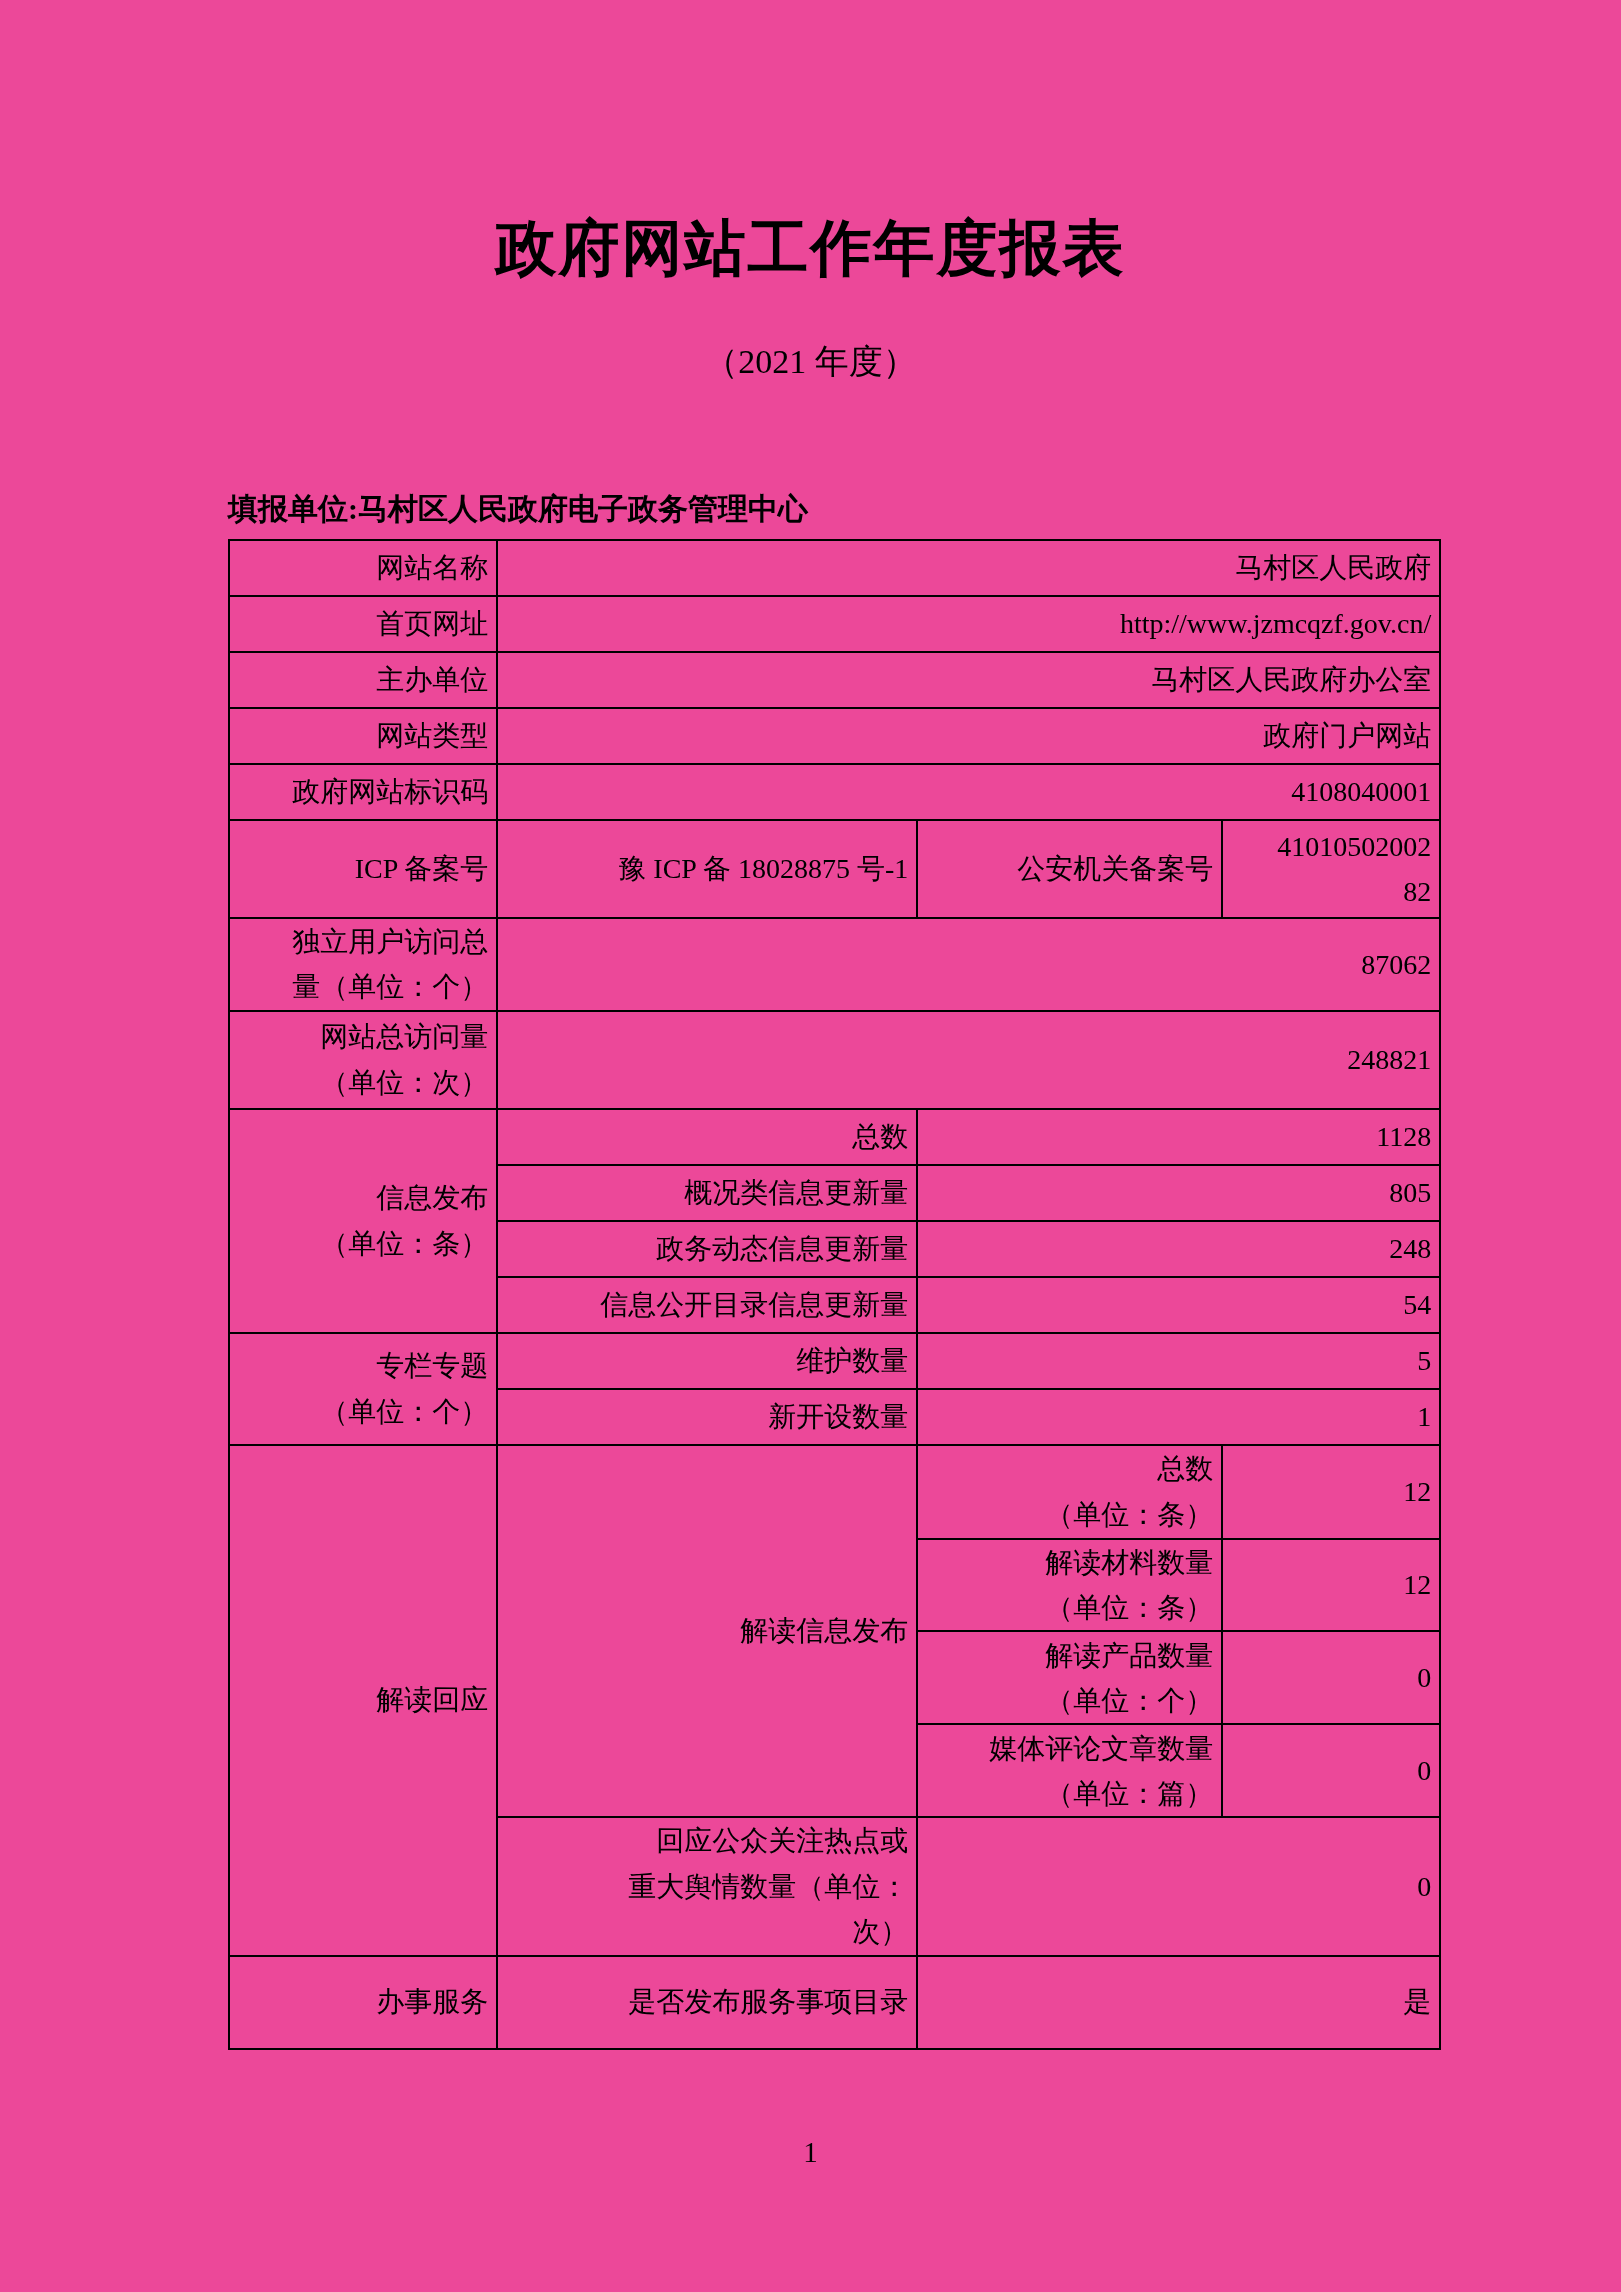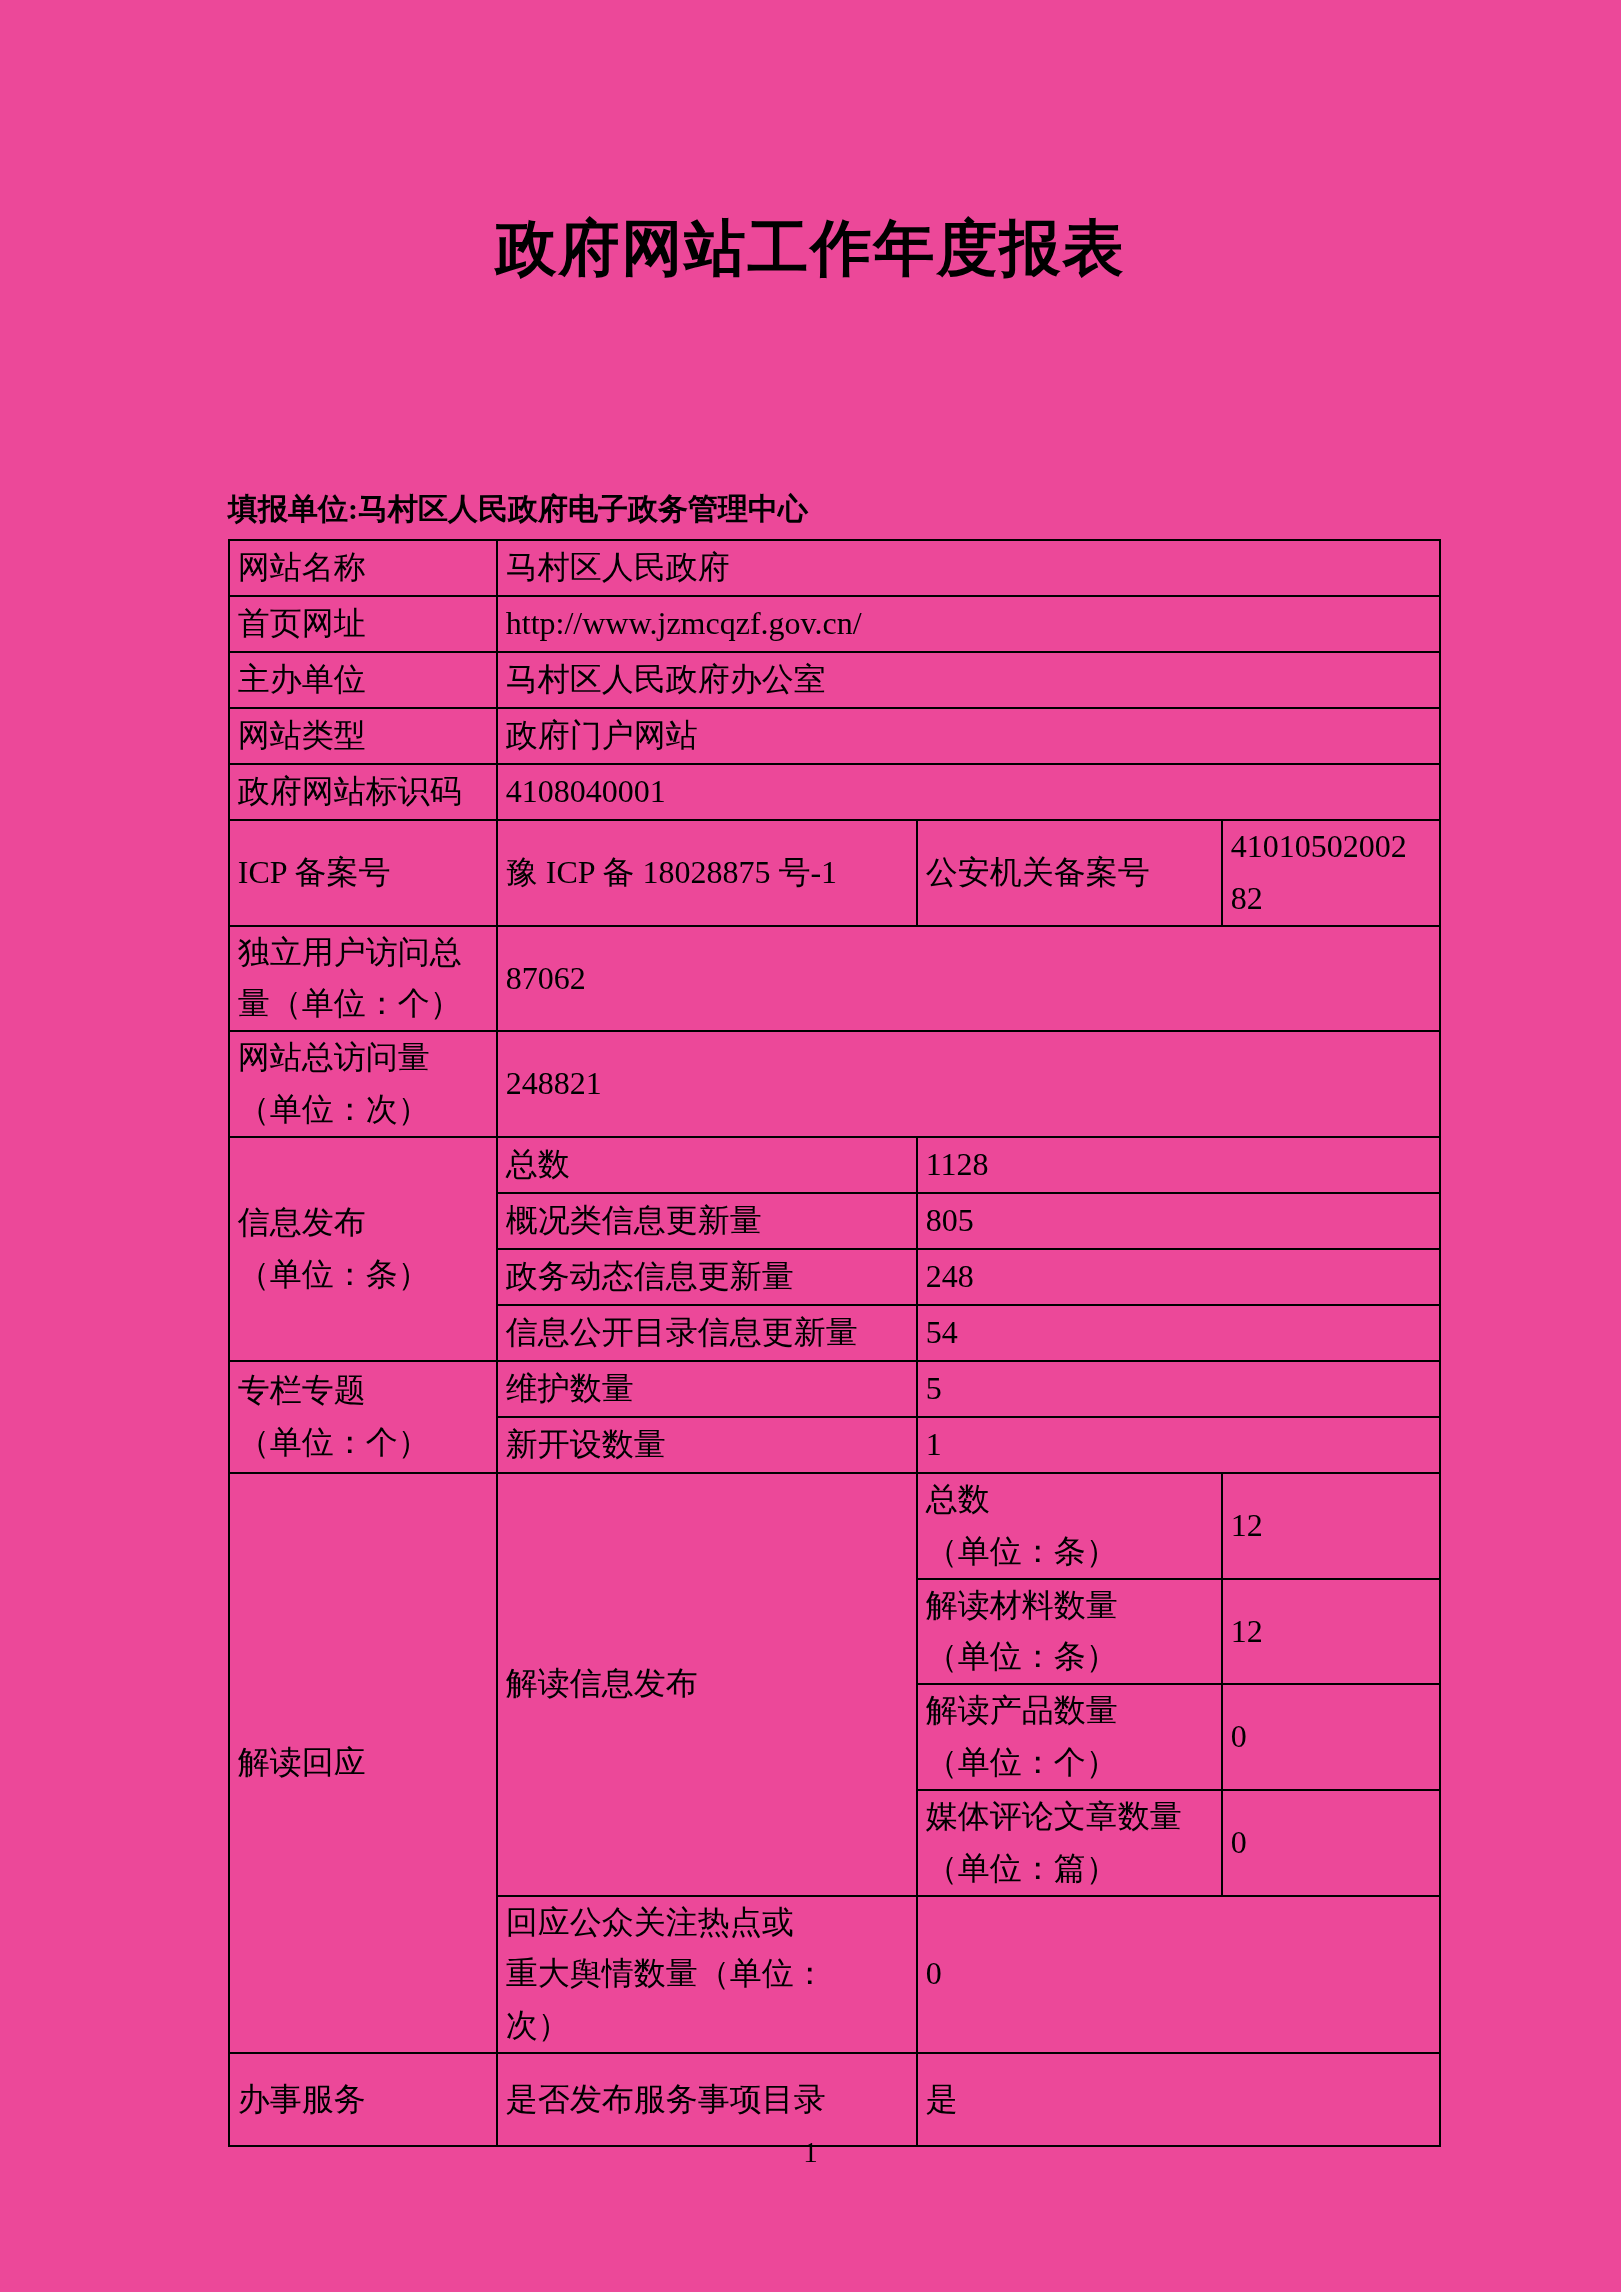--- a/index.html
+++ b/index.html
@@ -43,23 +43,23 @@
     top: 539px; left: 228px;
     width: 1210px;
     border-collapse: collapse;
     table-layout: fixed;
   }
   table.report td {
     border-left: 2px solid #000;
     border-right: 2px solid #000;
     border-top: 2.9px solid #000;
     border-bottom: 2.9px solid #000;
-    text-align: left;
+    text-align: right;
     vertical-align: middle;
-    font-size: 32px;
+    font-size: 28px;
     line-height: 1.62;
     white-space: pre-line;
     padding: 0 7.8px;
     overflow: hidden;
   }
   tr.h57  { height: 56px; }
   tr.h100 { height: 98px; }
   tr.h102 { height: 90px; }
   tr.h96  { height: 94px; }
   tr.h94  { height: 92px; }
@@ -82,20 +82,21 @@
     line-height: 1.1;
   }
 </style>
 </head>
 <body>
 
 <div class="page">
 
   <div class="doc-title">政府网站工作年度报表</div>
 
+  <div class="doc-subtitle">（2021 年度）</div>
 
   <div class="unit-line">填报单位:马村区人民政府电子政务管理中心</div>
 
   <table class="report">
     <colgroup>
       <col style="width:268px">
       <col style="width:420px">
       <col style="width:305px">
       <col style="width:218px">
     </colgroup>

